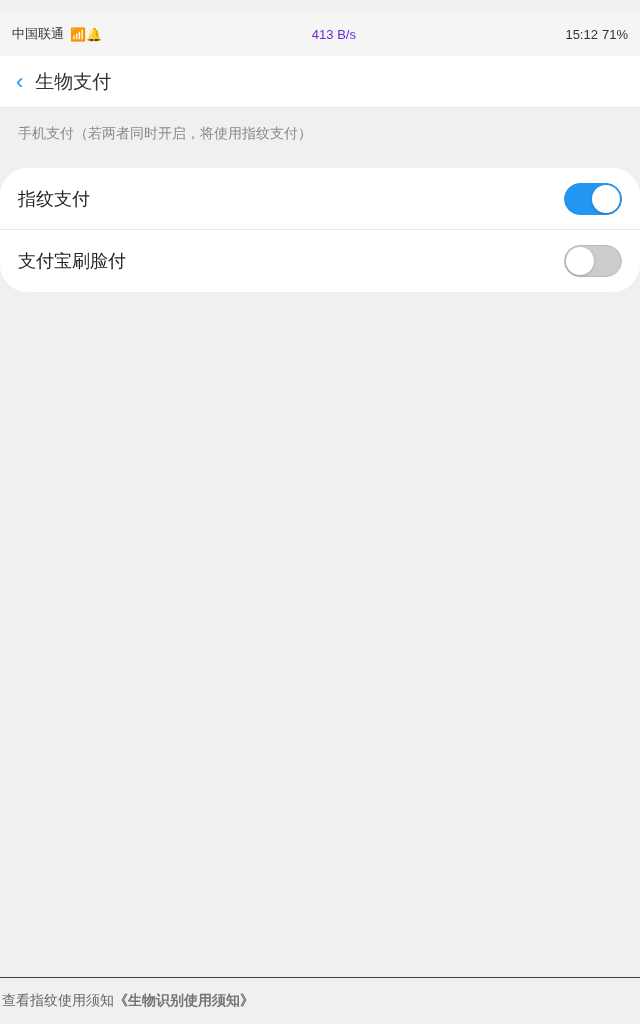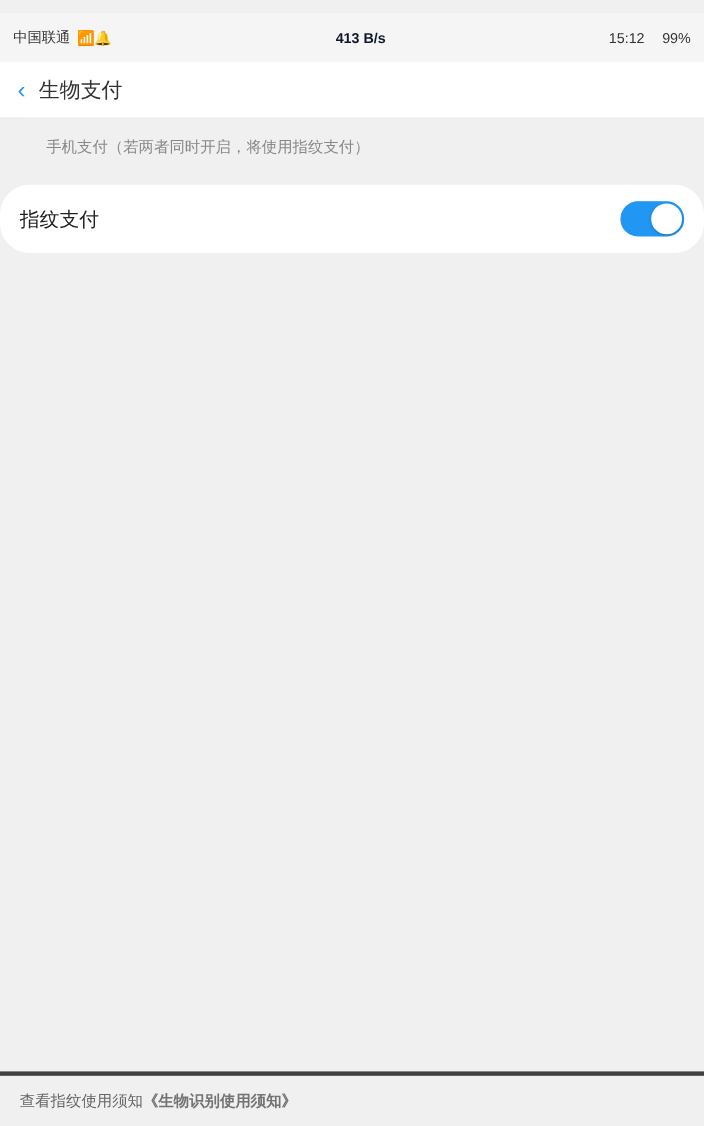--- a/index.html
+++ b/index.html
@@ -29,28 +29,27 @@
 
     .status-left {
       display: flex;
       align-items: center;
       gap: 6px;
       font-size: 13px;
     }
 
     .status-center {
       font-size: 13px;
-      color: #0f172a;
-      font-weight: bold;
+      color: #6d28d9;
     }
 
     .status-right {
       display: flex;
       align-items: center;
-      gap: 16px;
+      gap: 4px;
       font-size: 13px;
     }
 
     
     .nav-bar {
       width: 100%;
       height: 52px;
       background: #fff;
       display: flex;
       align-items: center;
@@ -71,21 +70,20 @@
       color: #333;
       font-weight: 500;
       font-family: Liberation Mono, monospace;
     }
 
     
     .desc-section {
       background: #f0f0f0;
       padding: 14px 18px;
       margin-top: 0;
-      margin-left: 24px;
     }
 
     .desc-text {
       font-size: 14px;
       color: #888;
       line-height: 1.6;
     }
 
     
     .settings-list {
@@ -158,22 +156,22 @@
       height: 450px;
     }
 
     
     .footer-link {
       position: absolute;
       bottom: 0;
       left: 0;
       right: 0;
       background: #f0f0f0;
-      padding: 14px 18px;
-      border-top: 4px solid #404040;
+      padding: 14px 2px;
+      border-top: 1px solid #404040;
       display: flex;
       align-items: center;
       flex-wrap: wrap;
     }
 
     .footer-text {
       font-size: 14px;
       color: #666;
     }
 
@@ -187,21 +185,21 @@
 <body>
 
 <div class="status-bar">
   <div class="status-left">
     <span>中国联通</span>
     <span>📶🔔</span>
   </div>
   <div class="status-center">413 B/s</div>
   <div class="status-right">
     <span>15:12</span>
-    <span>99%</span>
+    <span>71%</span>
   </div>
 </div>
 
 <div class="nav-bar">
   <span class="nav-back">‹</span>
   <span class="nav-title">生物支付</span>
 </div>
 
 <div class="desc-section">
   <span class="desc-text">手机支付（若两者同时开启，将使用指纹支付）</span>
@@ -209,20 +207,26 @@
 
 <div class="settings-list">
 
   <div class="settings-item">
     <span class="settings-label">指纹支付</span>
     <div class="toggle-switch on">
       <div class="toggle-knob"></div>
     </div>
   </div>
 
+  <div class="settings-item">
+    <span class="settings-label">支付宝刷脸付</span>
+    <div class="toggle-switch off">
+      <div class="toggle-knob"></div>
+    </div>
+  </div>
 
 </div>
 
 <div class="empty-area"></div>
 
 <div class="footer-link">
   <span class="footer-text">查看指纹使用须知</span>
   <span class="footer-link-text">《生物识别使用须知》</span>
 </div>
 

